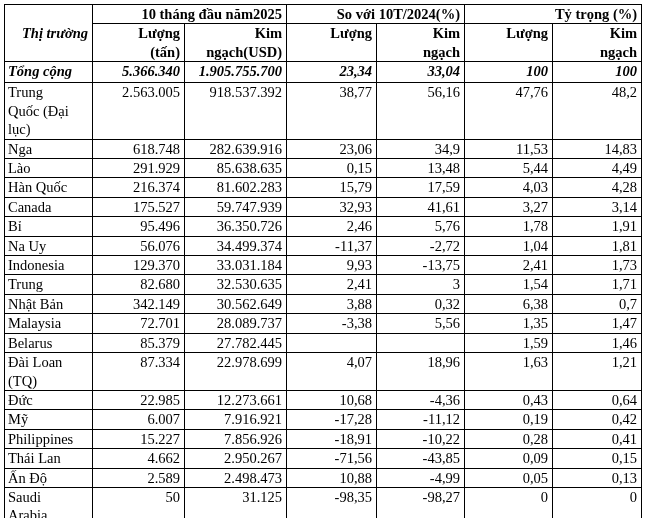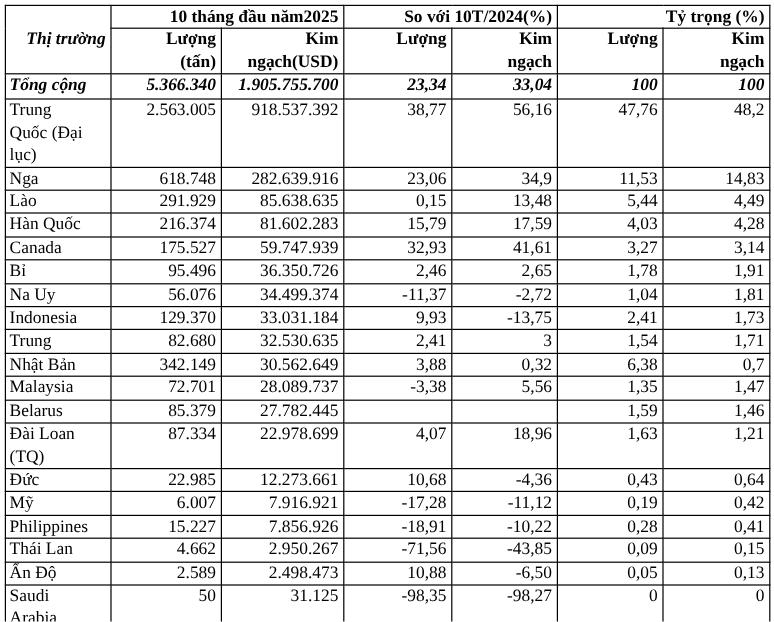--- a/index.html
+++ b/index.html
@@ -136,21 +136,21 @@
         <td class="num">32,93</td>
         <td class="num">41,61</td>
         <td class="num">3,27</td>
         <td class="num">3,14</td>
       </tr>
       <tr>
         <td class="market">Bỉ</td>
         <td class="num strong">95.496</td>
         <td class="num strong">36.350.726</td>
         <td class="num">2,46</td>
-        <td class="num">2,65</td>
+        <td class="num">5,76</td>
         <td class="num">1,78</td>
         <td class="num">1,91</td>
       </tr>
       <tr>
         <td class="market">Na Uy</td>
         <td class="num strong">56.076</td>
         <td class="num strong">34.499.374</td>
         <td class="num">-11,37</td>
         <td class="num">-2,72</td>
         <td class="num">1,04</td>
@@ -245,21 +245,21 @@
         <td class="num">-71,56</td>
         <td class="num">-43,85</td>
         <td class="num">0,09</td>
         <td class="num">0,15</td>
       </tr>
       <tr>
         <td class="market">Ấn Độ</td>
         <td class="num strong">2.589</td>
         <td class="num strong">2.498.473</td>
         <td class="num">10,88</td>
-        <td class="num">-6,50</td>
+        <td class="num">-4,99</td>
         <td class="num">0,05</td>
         <td class="num">0,13</td>
       </tr>
       <tr>
         <td class="market">Saudi
 Arabia</td>
         <td class="num strong">50</td>
         <td class="num strong">31.125</td>
         <td class="num">-98,35</td>
         <td class="num">-98,27</td>

